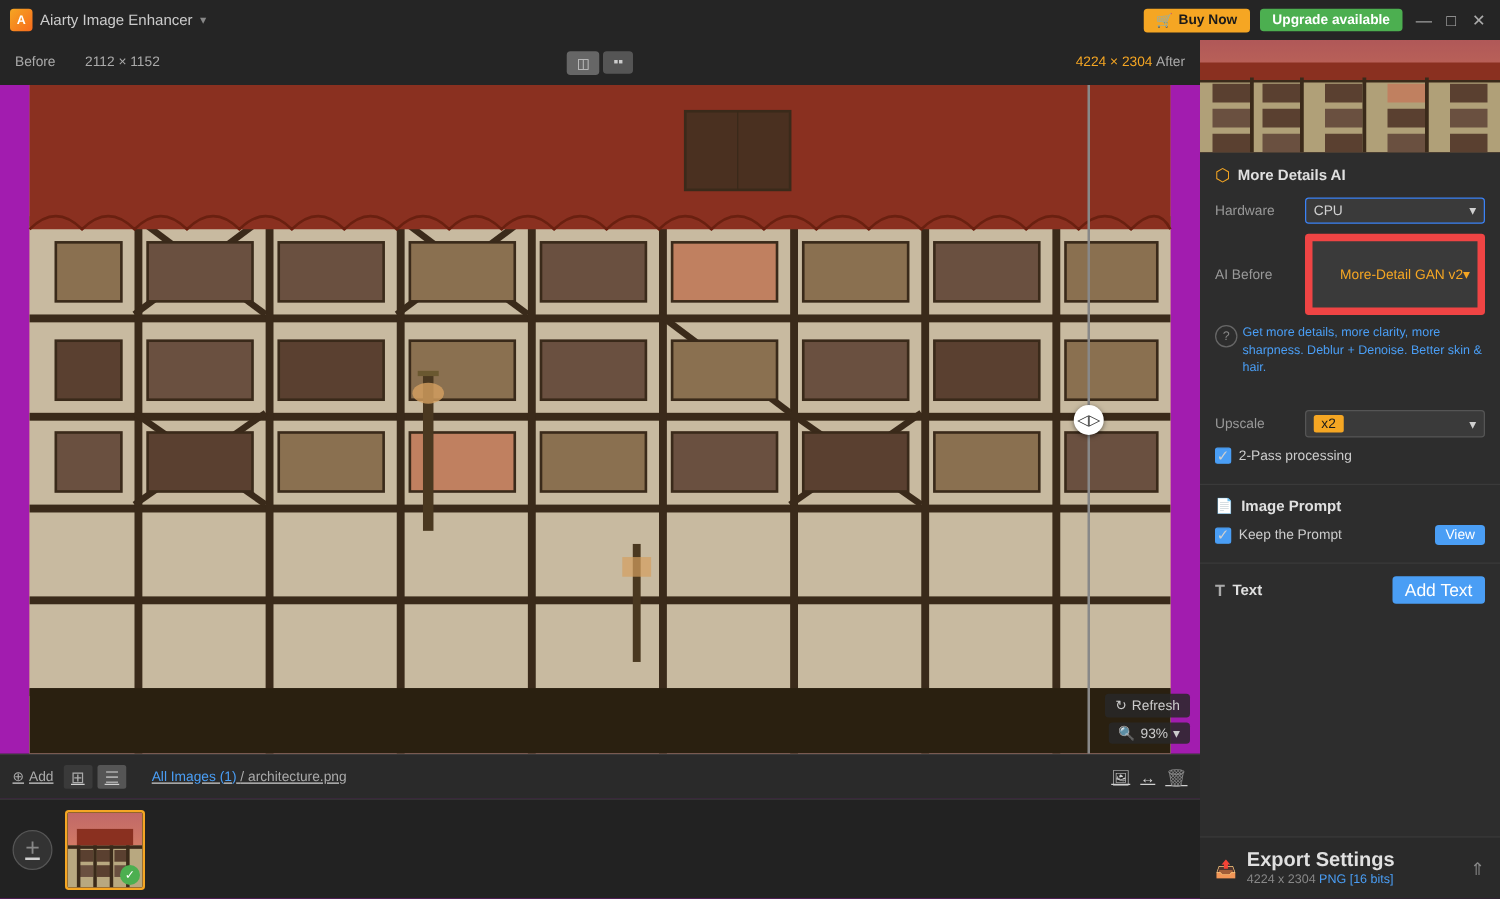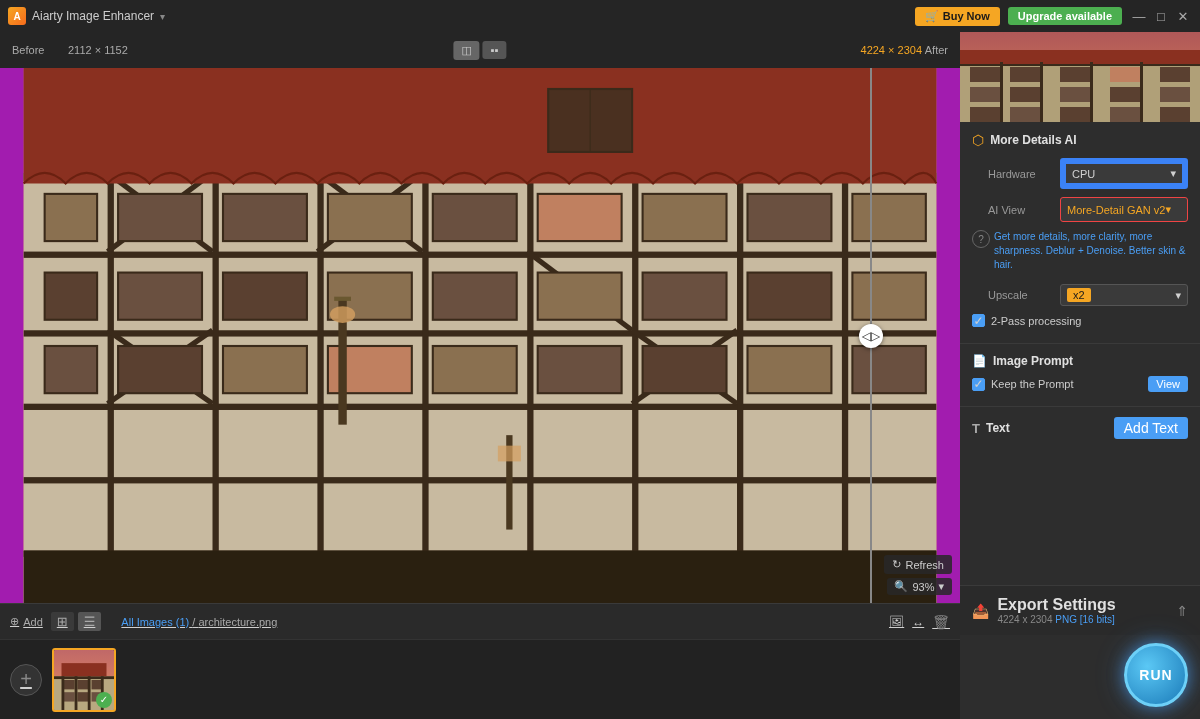--- a/index.html
+++ b/index.html
@@ -349,46 +349,45 @@
     .field-row {
       display: flex;
       align-items: center;
       margin-bottom: 8px;
     }
     .field-label {
       color: #999;
       font-size: 11px;
       width: 72px;
       flex-shrink: 0;
-      margin-left: 16px;
     }
     .field-select {
       flex: 1;
       background: #3a3a3a;
-      border: 6px solid #3b82f6;
+      border: 1px solid #3b82f6;
       color: #d0d0d0;
       padding: 3px 6px;
       border-radius: 3px;
       font-size: 11px;
       display: flex;
       align-items: center;
       justify-content: space-between;
       cursor: pointer;
     }
     .field-select-orange {
       flex: 1;
       background: #3a3a3a;
-      border: 1px solid #ef4444;
+      border: 6px solid #ef4444;
       color: #f5a623;
-      padding: 5px 6px;
-      border-radius: 3px;
-      font-size: 11px;
-      display: flex;
-      align-items: center;
-      justify-content: flex-start;
+      padding: 20px 6px;
+      border-radius: 3px;
+      font-size: 11px;
+      display: flex;
+      align-items: center;
+      justify-content: flex-end;
       cursor: pointer;
     }
     .upscale-select {
       flex: 1;
       background: #3a3a3a;
       border: 1px solid #555;
       padding: 3px 6px;
       border-radius: 3px;
       font-size: 11px;
       display: flex;
@@ -415,21 +414,21 @@
       color: #888;
       font-size: 10px;
       cursor: pointer;
       flex-shrink: 0;
       margin-right: 4px;
     }
     .description-text {
       color: #4a9ef5;
       font-size: 10px;
       line-height: 1.4;
-      margin-bottom: 4px;
+      margin-bottom: 18px;
       margin-left: 22px;
     }
     .checkbox-row {
       display: flex;
       align-items: center;
       gap: 6px;
       margin-bottom: 6px;
     }
     .checkbox {
       width: 13px;
@@ -852,21 +851,21 @@
 
       <div class="field-row">
         <span class="field-label">Hardware</span>
         <div class="field-select">
           <span>CPU</span>
           <span>▾</span>
         </div>
       </div>
 
       <div class="field-row">
-        <span class="field-label">AI View</span>
+        <span class="field-label">AI Before</span>
         <div class="field-select-orange">
           <span>More-Detail GAN v2</span>
           <span>▾</span>
         </div>
       </div>
 
       <div class="field-row" style="align-items:flex-start;">
         <div class="help-icon">?</div>
         <span class="description-text" style="margin-left:0;">Get more details, more clarity, more sharpness. Deblur + Denoise. Better skin &amp; hair.</span>
       </div>
@@ -917,19 +916,16 @@
           <div class="export-details">
             <span>4224 x 2304</span>
             <span class="png"> </span><span class="png">PNG</span>
             <span class="bits"> </span><span class="bits">[16 bits]</span>
           </div>
         </div>
       </div>
       <button class="expand-btn">⇑</button>
     </div>
 
-    <div class="run-btn-container">
-      <button class="run-btn">RUN</button>
-    </div>
 
   </div>
 
 </div>
 
 </body></html>

